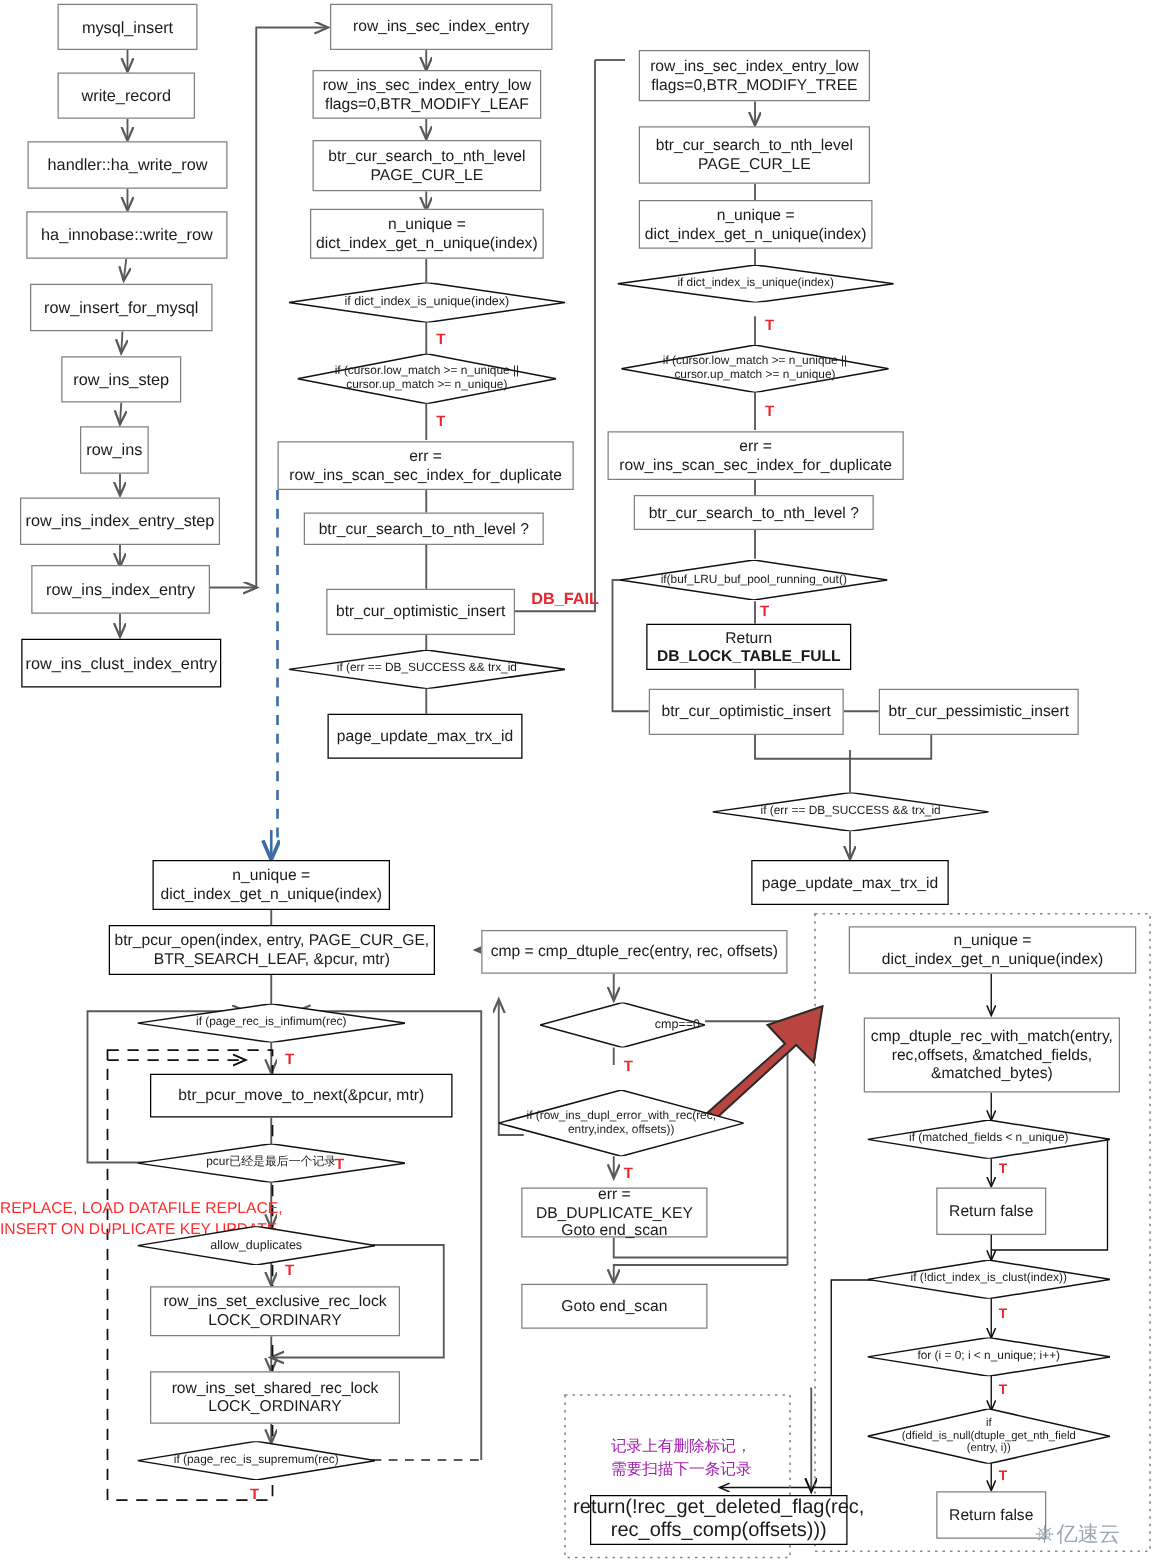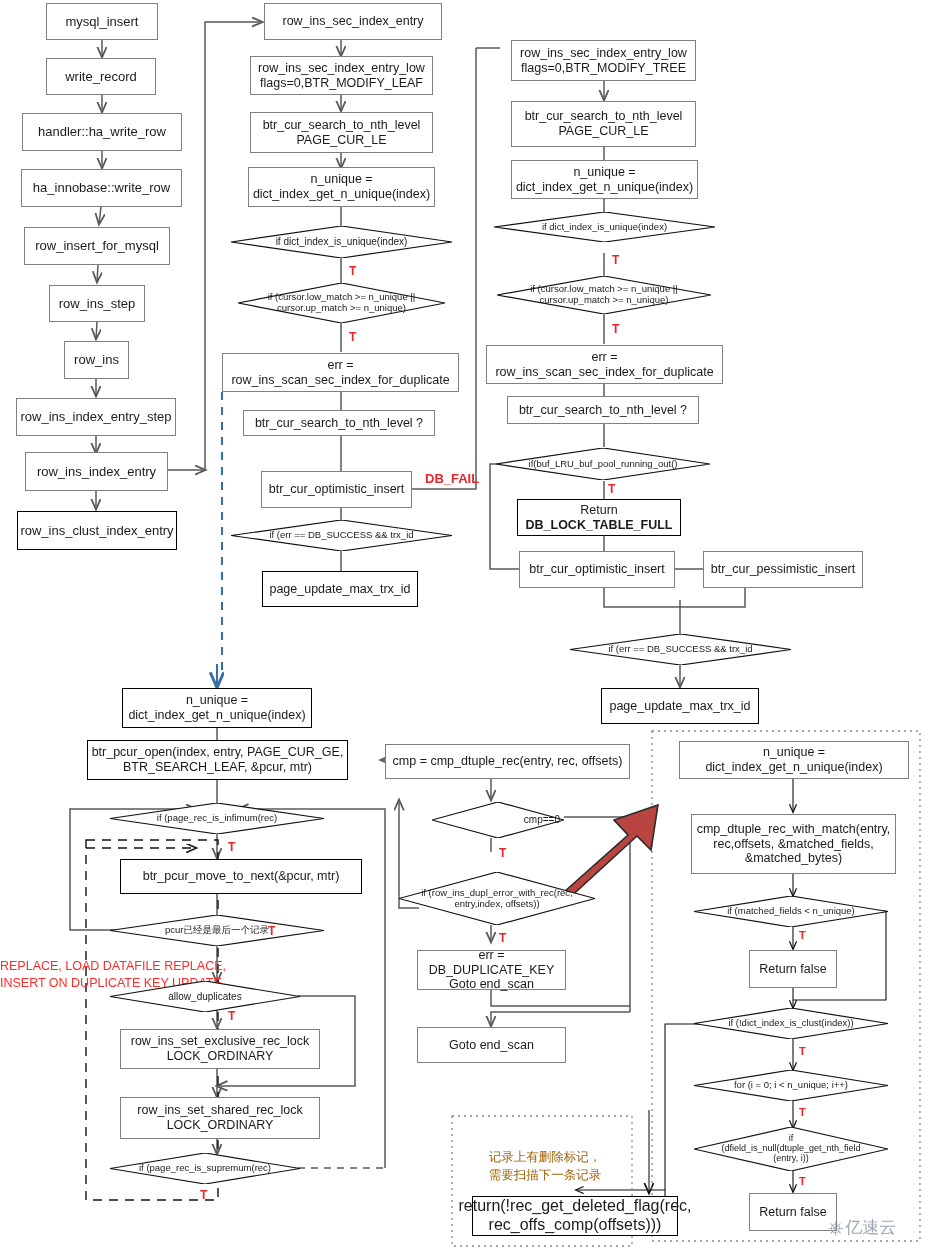--- a/index.html
+++ b/index.html
@@ -9,21 +9,21 @@
   .node{position:absolute;box-sizing:border-box;display:flex;align-items:center;justify-content:center;
         text-align:center;background:#fff;border:1.6px solid #808080;color:#1a1a1a;line-height:1.18;
         padding:2px 3px;}
   .node.thin{border-color:#000;border-width:1.2px;}
   .dia{position:absolute;display:flex;align-items:center;justify-content:center;text-align:center;
        color:#1a1a1a;line-height:1.15;}
   .dia .lbl{position:relative;z-index:2;padding:0 4px;}
   .dia svg{position:absolute;left:0;top:0;}
   .tlabel{position:absolute;color:#e8262b;font-weight:700;}
   .redtext{position:absolute;color:#ff2a2a;line-height:1.35;white-space:pre;}
-  .pinktext{position:absolute;color:#a16207;line-height:1.45;text-align:center;}
+  .pinktext{position:absolute;color:#a21caf;line-height:1.45;text-align:center;}
   .wm{position:absolute;display:flex;align-items:center;gap:4px;color:#9aa7b2;}
   .wm .cloud{font-size:19px;letter-spacing:-2px;}
   .wm .zh{font-size:17px;font-family:"DejaVu Sans",sans-serif;}
 </style>
 </head>
 <body>
 
 <div id="stage">
 
   <svg class="layer" viewBox="0 0 926 1252">
@@ -162,21 +162,21 @@
     </div>
   <div class="node" style="left:21px;top:169px;width:161px;height:38px;font-size:13px;">
       <span>ha_innobase::write_row</span>
     </div>
   <div class="node" style="left:24px;top:227px;width:146px;height:38px;font-size:13px;">
       <span>row_insert_for_mysql</span>
     </div>
   <div class="node" style="left:49px;top:285px;width:96px;height:37px;font-size:13px;">
       <span>row_ins_step</span>
     </div>
-  <div class="node" style="left:64px;top:341px;width:65px;height:38px;font-size:13px;">
+  <div class="node" style="left:64px;top:341px;width:55px;height:38px;font-size:13px;">
       <span>row_ins</span>
     </div>
   <div class="node" style="left:25px;top:452px;width:143px;height:39px;font-size:13px;">
       <span>row_ins_index_entry</span>
     </div>
   <div class="node" style="left:16px;top:398px;width:160px;height:38px;font-size:13px;">
       <span>row_ins_index_entry_step</span>
     </div>
   <div class="node thin" style="left:17px;top:511px;width:160px;height:39px;font-size:13px;">
       <span>row_ins_clust_index_entry</span>

